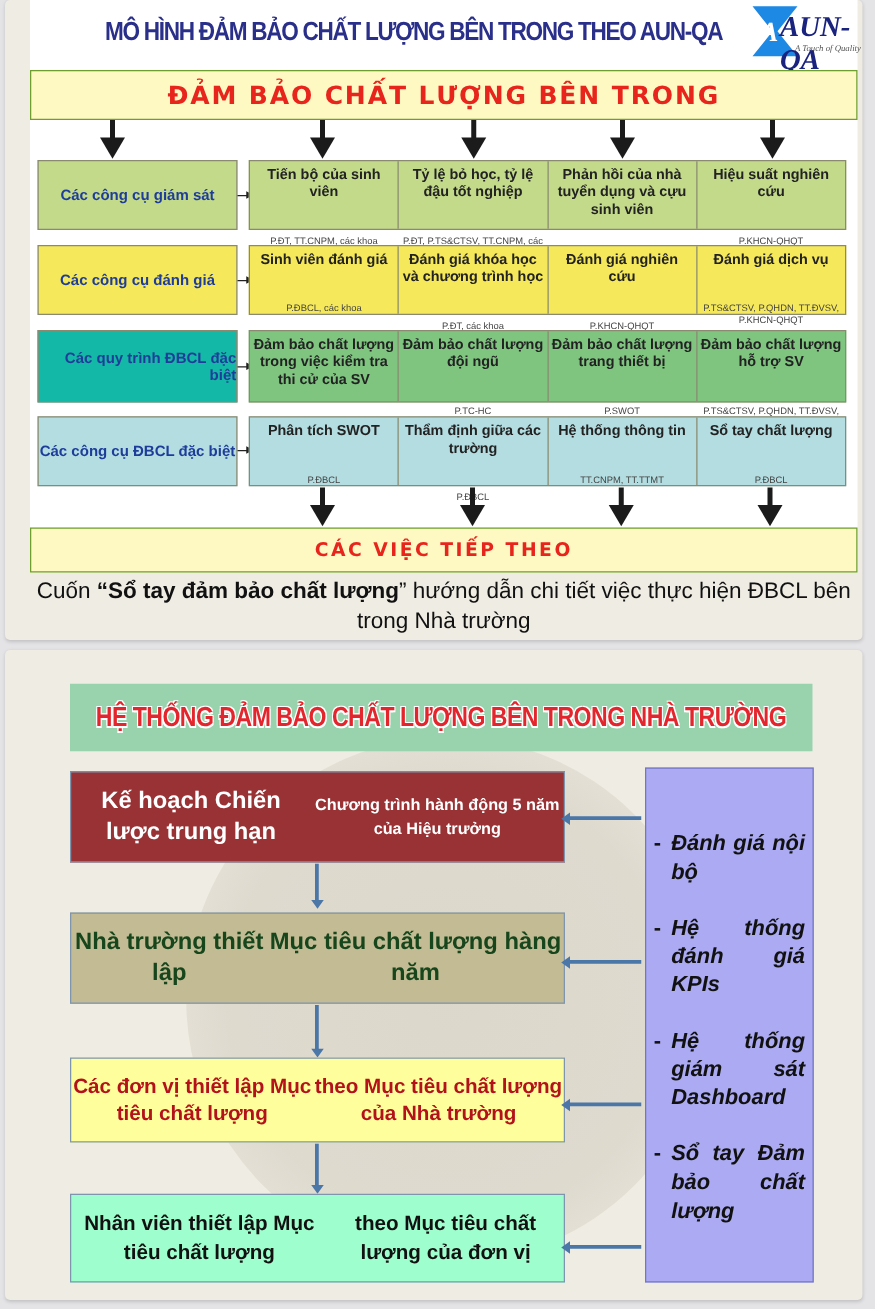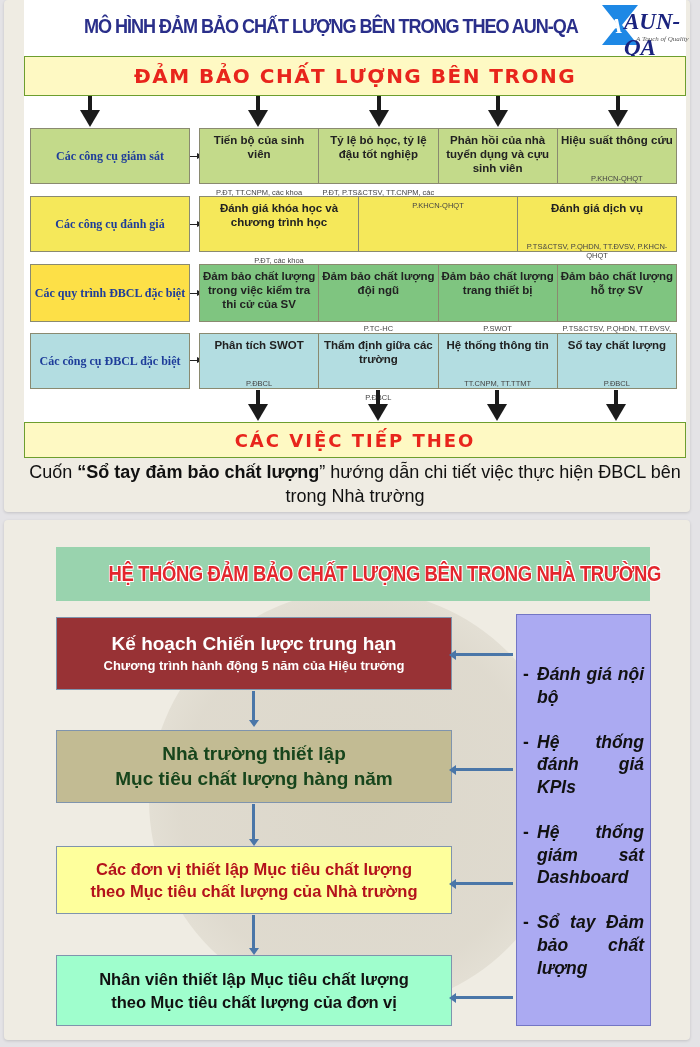--- a/index.html
+++ b/index.html
@@ -39,22 +39,22 @@
   .bar-green {
     position:absolute; left:20px; width:662px; height:40px;
     background:#fef9c3; border:1px solid #6d9e2e; box-sizing:border-box;
     display:flex; align-items:center; justify-content:center;
     font-family:"DejaVu Sans", sans-serif; font-weight:bold; color:#e8251c;
     font-size:20px; letter-spacing:1.5px;
   }
   .row-label {
     position:absolute; left:26px; width:160px; box-sizing:border-box;
     border:1px solid #8a8a70;
-    display:flex; align-items:center; justify-content:center; text-align:center;
-    font-weight:bold; font-size:12px; color:#1e3d9a; line-height:1.2;font-family:Liberation Serif, serif;
+    display:flex; align-items:center; justify-content:center; text-align:right;
+    font-weight:bold; font-size:12px; color:#1e3d9a; line-height:1.2;
   }
   .row-cells {
     position:absolute; left:195px; width:478px; box-sizing:border-box;
     display:flex; border:1px solid #8a8a70;
   }
   .cell {
     flex:1; border-right:1px solid #8a8a70; position:relative;
     display:flex; flex-direction:column; align-items:center; text-align:center;
     padding:4px 2px 2px; box-sizing:border-box;gap:27px;
   }
@@ -81,30 +81,30 @@
     background:#efece3; border-radius:4px; overflow:hidden;
     box-shadow:0 1px 3px rgba(0,0,0,0.15);
   }
   .watermark {
     position:absolute; left:145px; top:70px; width:420px; height:420px; border-radius:50%;
     background:radial-gradient(circle, #d9d4c7 0%, #dcd7cb 60%, #e3dfd4 75%, rgba(239,236,227,0) 76%);
     opacity:0.85;
   }
   .sys-title {
     position:absolute; left:52px; top:27px; width:594px; height:54px;
-    background:#99d3ae; display:flex; align-items:center; justify-content:flex-start;
+    background:#99d3ae; display:flex; align-items:center; justify-content:center;
   }
   .sys-title span {
     font-weight:bold; font-size:22px; color:#e3262d; letter-spacing:-0.5px;
     transform:scaleX(0.84); white-space:nowrap;
     text-shadow:1px 1px 0 #fff, -1px -1px 0 #fff, 1px -1px 0 #fff, -1px 1px 0 #fff;
   }
   .fbox {
     position:absolute; left:52px; width:396px; box-sizing:border-box;
-    border:1px solid #7f94ad; display:flex; flex-direction:column; align-items:center; justify-content:center;
+    border:1px solid #7f94ad; display:flex; flex-direction:row; align-items:center; justify-content:center;
     text-align:center; font-weight:bold;
   }
   .vline { position:absolute; left:248px; width:3px; background:#4a76a8; }
   .vline::after {
     content:""; position:absolute; left:-3.5px; bottom:-6px;
     border-top:7px solid #4a76a8; border-left:5px solid transparent; border-right:5px solid transparent;
   }
   .larrow { position:absolute; left:451px; width:58px; height:3px; background:#4a76a8; }
   .larrow::before {
     content:""; position:absolute; left:-6px; top:-3.5px;
@@ -170,42 +170,47 @@
       </div>
     <div class="cell">
         <div class="ct">Tỷ lệ bỏ học, tỷ lệ đậu tốt nghiệp</div>
         <div class="cs">P.ĐT, P.TS&amp;CTSV, TT.CNPM, các khoa</div>
       </div>
     <div class="cell">
         <div class="ct">Phản hồi của nhà tuyển dụng và cựu sinh viên</div>
         <div class="cs">P.QHDN, P.ĐBCL, các khoa</div>
       </div>
     <div class="cell">
-        <div class="ct">Hiệu suất thông cứu</div>
+        <div class="ct">Hiệu suất nghiên cứu</div>
         <div class="cs">P.KHCN-QHQT</div>
       </div>
   </div>
 
   <div class="row-label" style="top:196px;height:56px;background:#f5e85a">Các công cụ đánh giá</div>
   <div class="harrow" style="top:224px"></div>
   <div class="row-cells" style="top:196px;height:56px;background:#f5e85a">
     <div class="cell">
+        <div class="ct">Sinh viên đánh giá</div>
+        <div class="cs">P.ĐBCL, các khoa</div>
+      </div>
+    <div class="cell">
         <div class="ct">Đánh giá khóa học và chương trình học</div>
         <div class="cs">P.ĐT, các khoa</div>
       </div>
     <div class="cell">
+        <div class="ct">Đánh giá nghiên cứu</div>
         <div class="cs">P.KHCN-QHQT</div>
       </div>
     <div class="cell">
         <div class="ct">Đánh giá dịch vụ</div>
         <div class="cs">P.TS&amp;CTSV, P.QHDN, TT.ĐVSV, P.KHCN-QHQT</div>
       </div>
   </div>
 
-  <div class="row-label" style="top:264px;height:58px;background:#fde047">Các quy trình ĐBCL đặc biệt</div>
+  <div class="row-label" style="top:264px;height:58px;background:#14b8a6">Các quy trình ĐBCL đặc biệt</div>
   <div class="harrow" style="top:293px"></div>
   <div class="row-cells" style="top:264px;height:58px;background:#7fc580">
     <div class="cell">
         <div class="ct">Đảm bảo chất lượng trong việc kiểm tra thi cử của SV</div>
         <div class="cs">P.ĐT, P.TTGD, các khoa</div>
       </div>
     <div class="cell">
         <div class="ct">Đảm bảo chất lượng đội ngũ</div>
         <div class="cs">P.TC-HC</div>
       </div>
@@ -250,21 +255,21 @@
     </div>
   <div class="darrow" style="left:483px;top:390px">
       <div class="shaft"></div>
       <div class="head"></div>
     </div>
   <div class="darrow" style="left:602px;top:390px">
       <div class="shaft"></div>
       <div class="head"></div>
     </div>
 
-  <div class="bar-green" style="top:422px;height:36px;font-size:18px;letter-spacing:2px">CÁC VIỆC TIẾP THEO</div>
+  <div class="bar-green" style="top:422px;height:36px;font-size:15px;letter-spacing:2px">CÁC VIỆC TIẾP THEO</div>
 
   <div class="caption">
     <span>Cuốn </span><b>“Sổ tay đảm bảo chất lượng</b><span>” hướng dẫn chi tiết việc thực hiện ĐBCL bên trong Nhà trường</span>
   </div>
 </div>
 
 <div class="panel2">
   <div class="watermark"></div>
 
   <div class="sys-title">

